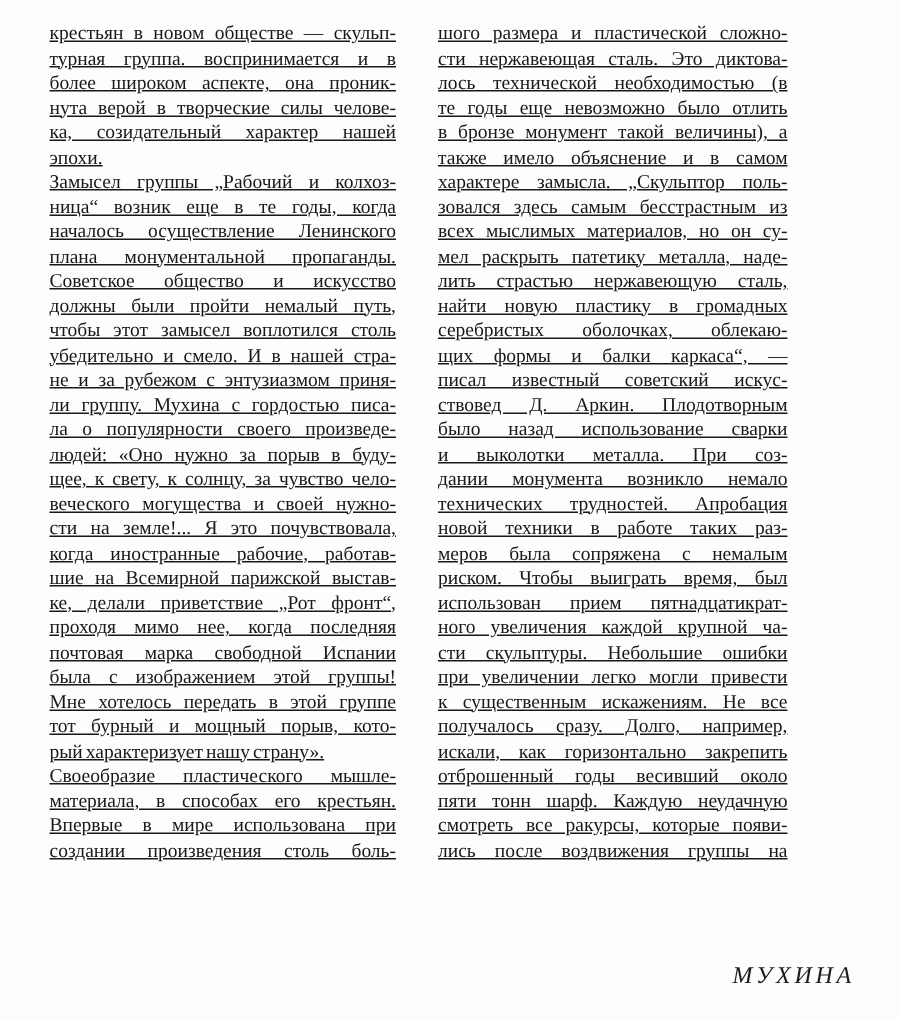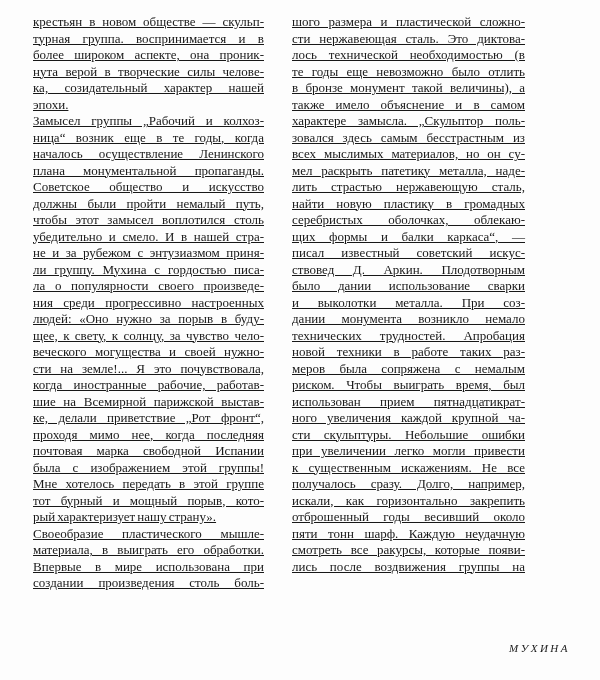--- a/index.html
+++ b/index.html
@@ -29,21 +29,21 @@
     white-space: normal;
   }
   .line.para-end {
     text-align-last: left;
   }
   .footer {
     position: absolute;
     top: 642px;
     right: 30px;
     font-style: italic;
-    font-size: 11px;
+    font-size: 16px;
     letter-spacing: 2.5px;
     color: #1c1c1c;
   }
 </style>
 </head>
 <body>
 
 <div class="page">
   <div class="columns">
     <div class="col col-left">
@@ -57,57 +57,56 @@
         <div class="line">ница“ возник еще в те годы, когда</div>
         <div class="line">началось осуществление Ленинского</div>
         <div class="line">плана монументальной пропаганды.</div>
         <div class="line">Советское общество и искусство</div>
         <div class="line">должны были пройти немалый путь,</div>
         <div class="line">чтобы этот замысел воплотился столь</div>
         <div class="line">убедительно и смело. И в нашей стра-</div>
         <div class="line">не и за рубежом с энтузиазмом приня-</div>
         <div class="line">ли группу. Мухина с гордостью писа-</div>
         <div class="line">ла о популярности своего произведе-</div>
-        <div class="line">ния среди прогрессивно настроенных</div>
         <div class="line">людей: «Оно нужно за порыв в буду-</div>
         <div class="line">щее, к свету, к солнцу, за чувство чело-</div>
         <div class="line">веческого могущества и своей нужно-</div>
         <div class="line">сти на земле!... Я это почувствовала,</div>
         <div class="line">когда иностранные рабочие, работав-</div>
         <div class="line">шие на Всемирной парижской выстав-</div>
         <div class="line">ке, делали приветствие „Рот фронт“,</div>
         <div class="line">проходя мимо нее, когда последняя</div>
         <div class="line">почтовая марка свободной Испании</div>
         <div class="line">была с изображением этой группы!</div>
         <div class="line">Мне хотелось передать в этой группе</div>
         <div class="line">тот бурный и мощный порыв, кото-</div>
         <div class="line para-end">рый характеризует нашу страну».</div>
         <div class="line">Своеобразие пластического мышле-</div>
-        <div class="line">материала, в выиграть его обработки.</div>
+        <div class="line">материала, в способах его крестьян.</div>
         <div class="line">Впервые в мире использована при</div>
         <div class="line">создании произведения столь боль-</div>
       </div>
     <div class="col col-right">
         <div class="line">шого размера и пластической сложно-</div>
         <div class="line">сти нержавеющая сталь. Это диктова-</div>
         <div class="line">лось технической необходимостью (в</div>
         <div class="line">те годы еще невозможно было отлить</div>
         <div class="line">в бронзе монумент такой величины), а</div>
         <div class="line">также имело объяснение и в самом</div>
         <div class="line">характере замысла. „Скульптор поль-</div>
         <div class="line">зовался здесь самым бесстрастным из</div>
         <div class="line">всех мыслимых материалов, но он су-</div>
         <div class="line">мел раскрыть патетику металла, наде-</div>
         <div class="line">лить страстью нержавеющую сталь,</div>
         <div class="line">найти новую пластику в громадных</div>
         <div class="line">серебристых оболочках, облекаю-</div>
         <div class="line">щих формы и балки каркаса“, —</div>
         <div class="line">писал известный советский искус-</div>
         <div class="line">ствовед Д. Аркин. Плодотворным</div>
-        <div class="line">было дании использование сварки</div>
+        <div class="line">было назад использование сварки</div>
         <div class="line">и выколотки металла. При соз-</div>
         <div class="line">дании монумента возникло немало</div>
         <div class="line">технических трудностей. Апробация</div>
         <div class="line">новой техники в работе таких раз-</div>
         <div class="line">меров была сопряжена с немалым</div>
         <div class="line">риском. Чтобы выиграть время, был</div>
         <div class="line">использован прием пятнадцатикрат-</div>
         <div class="line">ного увеличения каждой крупной ча-</div>
         <div class="line">сти скульптуры. Небольшие ошибки</div>
         <div class="line">при увеличении легко могли привести</div>

